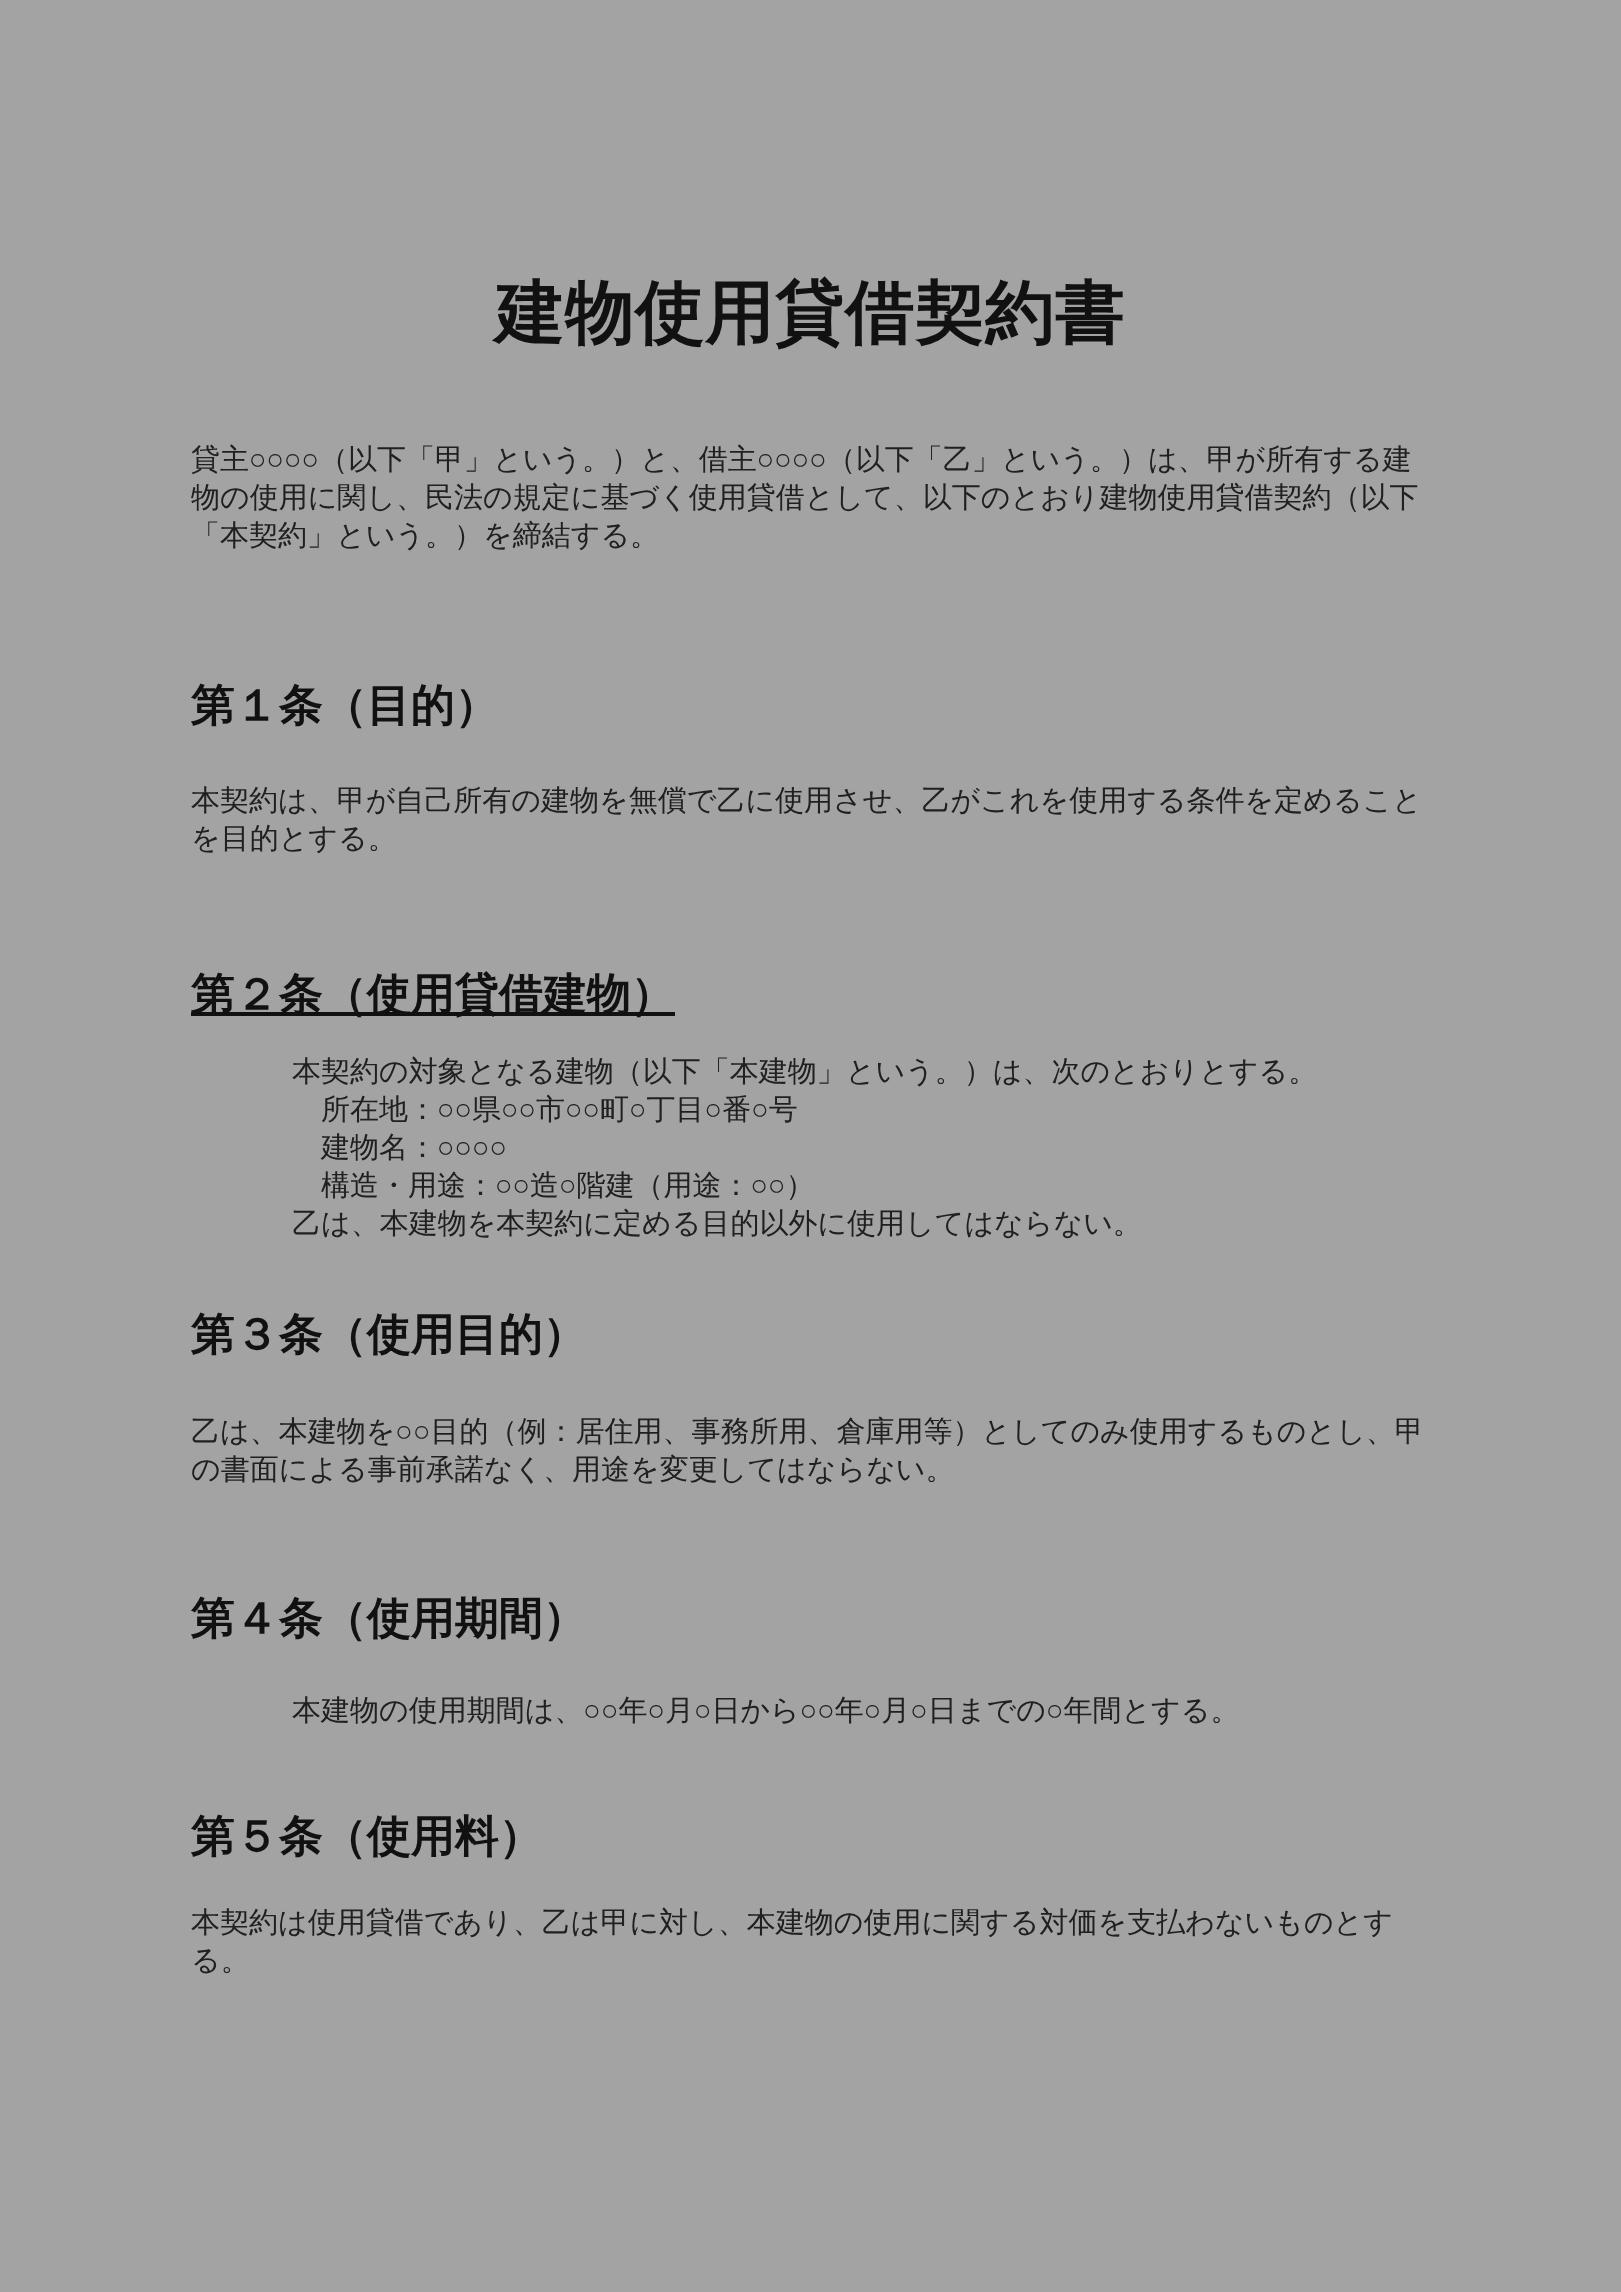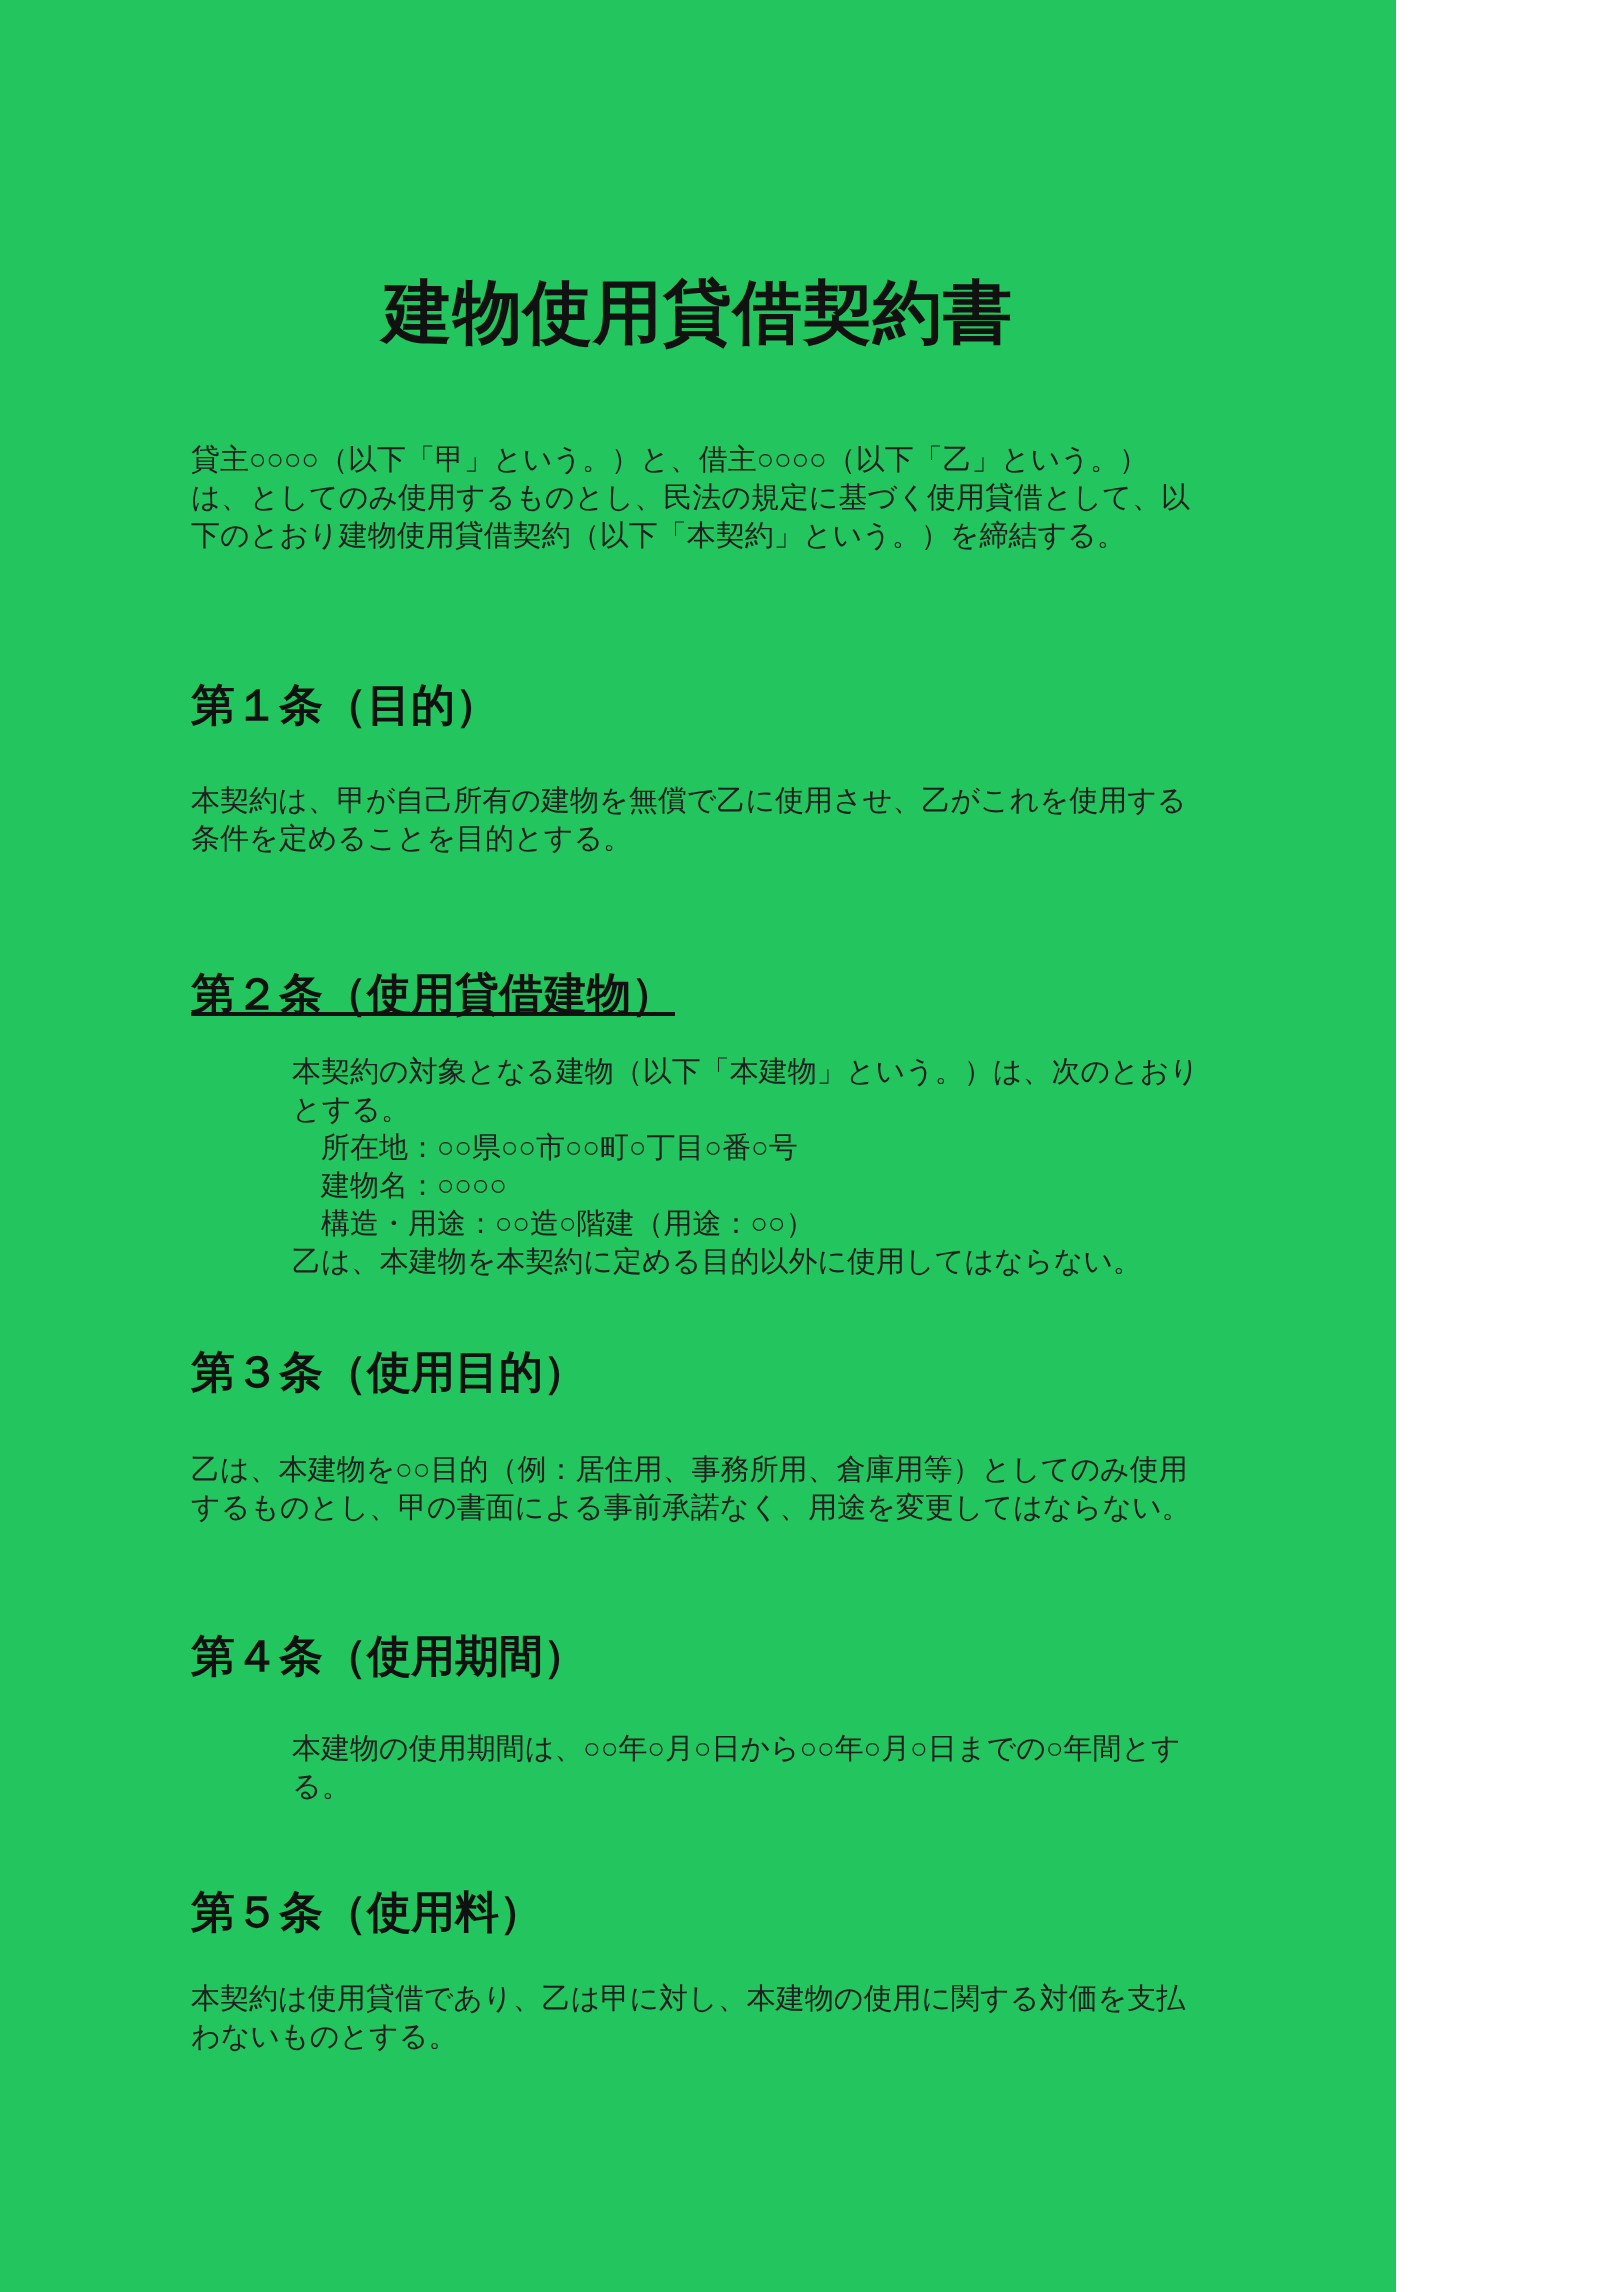--- a/index.html
+++ b/index.html
@@ -2,24 +2,24 @@
 <html lang="ja"><head>
 <meta charset="utf-8">
 <style>
   html, body {
     margin: 0;
     padding: 0;
     background: #ffffff;
   }
   .page {
     position: relative;
-    width: 1396px;
+    width: 1621px;
     height: 2293px;
     box-sizing: border-box;
-    background: #22c55e;
+    background: #a3a3a3;
     color: #202020;
     font-family: "Liberation Sans", "DejaVu Sans", sans-serif;
     padding: 0 191px;
     overflow: hidden;
   }
   .doc-title {
     margin: 272px 0 0 0;
     font-size: 69px;
     line-height: 82px;
     font-weight: 700;
@@ -66,21 +66,21 @@
     padding-left: 29px;
   }
 </style>
 </head>
 <body>
 
 <div class="page">
 
   <h1 class="doc-title">建物使用貸借契約書</h1>
 
-  <p class="para intro">貸主○○○○（以下「甲」という。）と、借主○○○○（以下「乙」という。）は、としてのみ使用するものとし、民法の規定に基づく使用貸借として、以下のとおり建物使用貸借契約（以下「本契約」という。）を締結する。</p>
+  <p class="para intro">貸主○○○○（以下「甲」という。）と、借主○○○○（以下「乙」という。）は、甲が所有する建物の使用に関し、民法の規定に基づく使用貸借として、以下のとおり建物使用貸借契約（以下「本契約」という。）を締結する。</p>
 
   <section>
     <h2 class="article-heading h-art1">第１条（目的）</h2>
     <p class="para b-art1">本契約は、甲が自己所有の建物を無償で乙に使用させ、乙がこれを使用する条件を定めることを目的とする。</p>
   </section>
 
   <section>
     <h2 class="article-heading h-art2">第２条（使用貸借建物）</h2>
     <div class="indent b-art2">
       <p>本契約の対象となる建物（以下「本建物」という。）は、次のとおりとする。</p>

